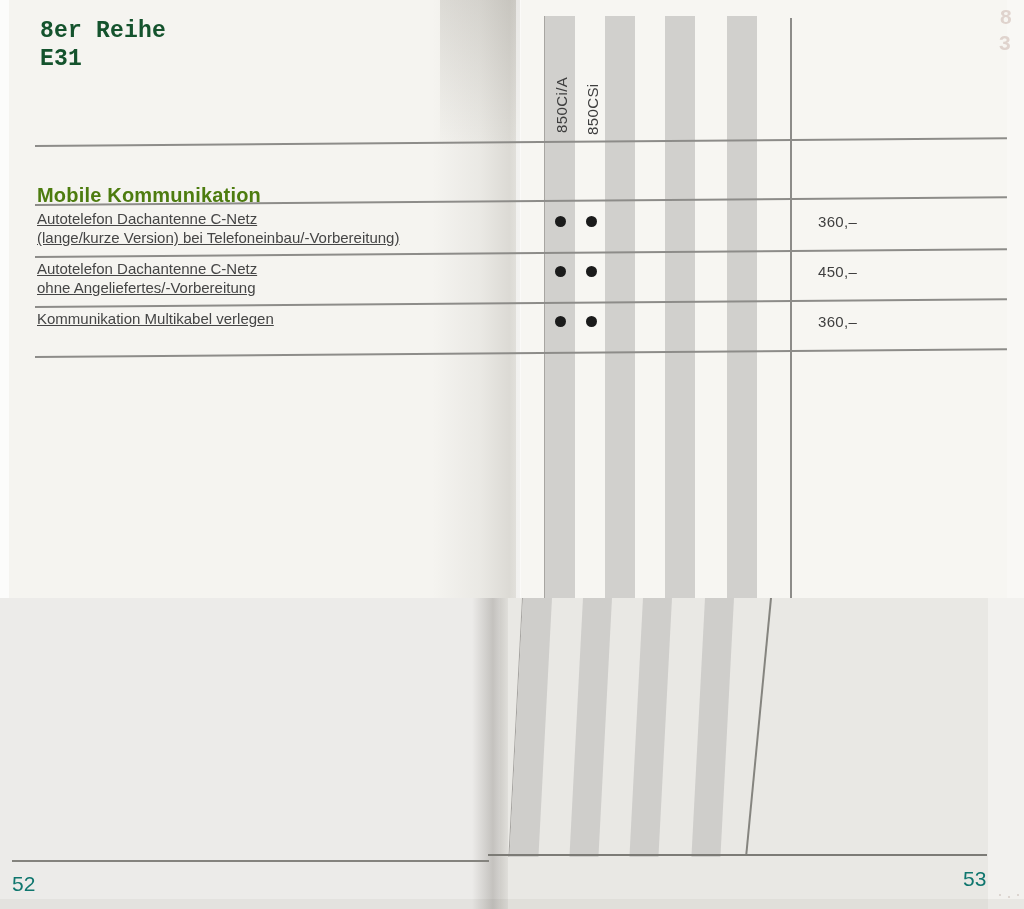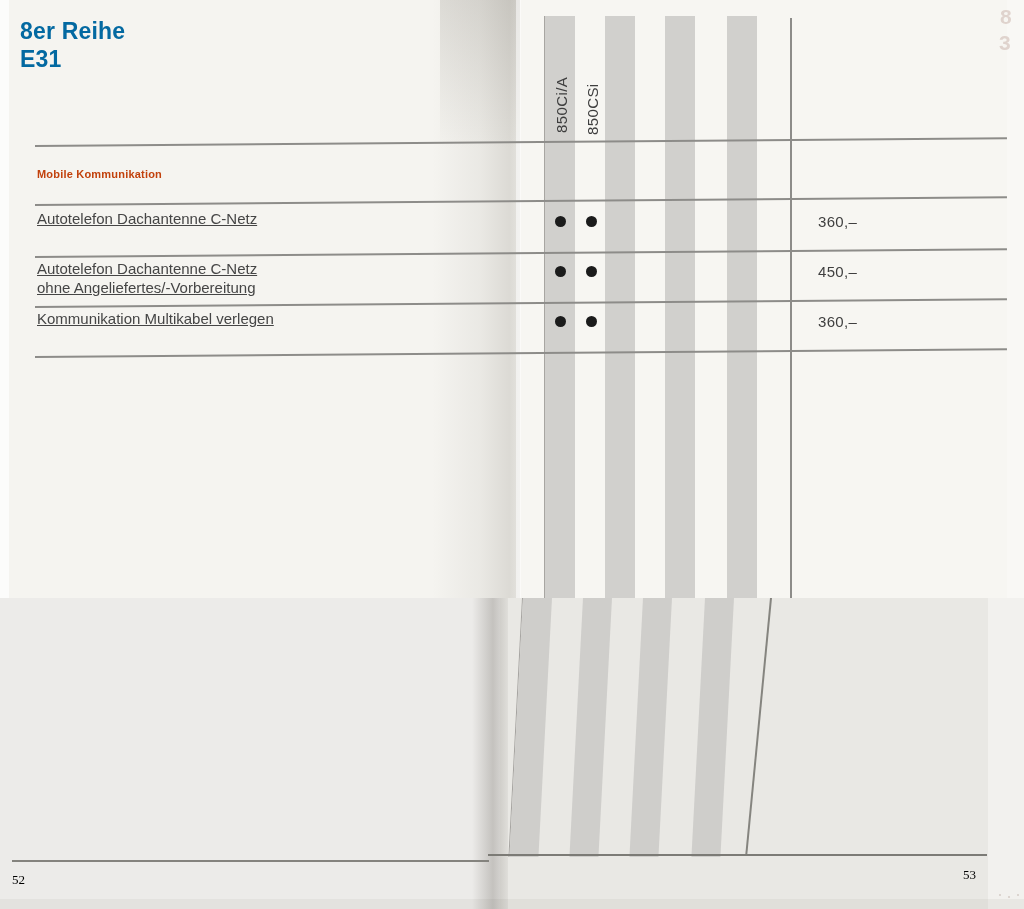--- a/index.html
+++ b/index.html
@@ -17,47 +17,47 @@
   .fold-top-extra{position:absolute;left:440px;top:0;width:80px;height:150px;
     background:linear-gradient(to bottom,rgba(80,74,62,0.14),rgba(80,74,62,0));}
   .fold-edge-light{position:absolute;left:516px;top:0;width:5px;height:598px;background:rgba(255,255,255,0.55);}
   .page-right-top{position:absolute;left:521px;top:0;width:503px;height:598px;background:#f7f6f2;}
   .edge-right-top{position:absolute;left:1007px;top:0;width:17px;height:598px;background:#f9f8f5;}
   .stripe-top{position:absolute;top:16px;height:582px;width:30px;background:#d1d0cd;}
   .stripe-edge-top{position:absolute;left:544px;top:16px;width:1px;height:582px;background:#a8a6a2;}
   .vrule-top{position:absolute;left:790px;top:18px;width:2px;height:580px;background:#8d8c89;}
   .hrule{position:absolute;left:35px;width:972px;height:2px;background:#8d8c89;
     transform:rotate(-0.45deg);transform-origin:left center;}
-  .title{position:absolute;left:20px;top:17px;font-size:23px;font-weight:bold;color:#0369a1;line-height:28px;letter-spacing:0.2px;}
+  .title{position:absolute;left:40px;top:17px;font-size:23px;font-weight:bold;color:#14532d;line-height:28px;letter-spacing:0.2px;font-family:Liberation Mono, monospace;}
   .title span{display:block;}
   .vlabel{position:absolute;font-size:15px;color:#3e3e3e;letter-spacing:0.4px;white-space:nowrap;
     transform:rotate(-90deg);transform-origin:0 0;}
   .price-header{position:absolute;left:800px;top:43px;font-size:15px;color:#434343;line-height:19px;}
   .price-header span{display:block;}
   .ghost{position:absolute;font-size:21px;color:#cdb7af;opacity:0.55;font-weight:bold;}
-  .section-heading{position:absolute;left:37px;top:168px;font-size:11px;font-weight:bold;color:#c2410c;letter-spacing:0.2px;}
+  .section-heading{position:absolute;left:37px;top:184px;font-size:20px;font-weight:bold;color:#4d7c0f;letter-spacing:0.2px;}
   .row-label{position:absolute;left:37px;font-size:15px;color:#454545;line-height:19px;}
   .row-label span{display:block;text-decoration:underline;}
   .dot{position:absolute;width:11px;height:11px;border-radius:50%;background:#1b1b1b;}
   .price{position:absolute;left:818px;font-size:15px;color:#3f3f3f;letter-spacing:0.3px;}
   
   .sec-bottom{position:absolute;left:0;top:598px;width:1024px;height:311px;background:#ecebe9;}
   .page-right-bottom{position:absolute;left:500px;top:0;width:488px;height:311px;background:#e9e8e4;}
   .fold-bottom{position:absolute;left:472px;top:0;width:36px;height:311px;
     background:linear-gradient(to right,rgba(70,64,56,0) 0%,rgba(70,64,56,0.24) 58%,rgba(70,64,56,0.06) 100%);}
   .edge-right-bottom{position:absolute;left:988px;top:0;width:36px;height:311px;background:#f2f1ee;}
   .stripes-bottom{position:absolute;left:0;top:0;width:1024px;height:259px;
     transform:skewX(-3deg);transform-origin:0 0;}
   .stripe-bottom{position:absolute;top:0;height:100%;width:29px;background:#cfcecb;}
   .stripe-edge-bottom{position:absolute;left:522px;top:0;width:1px;height:100%;background:#a5a3a0;}
   .vrule-bottom{position:absolute;left:770px;top:0;width:2px;height:258px;background:#85847f;
     transform:skewX(-5.5deg);transform-origin:0 0;}
   .baseline-right{position:absolute;left:488px;top:256px;width:499px;height:2px;background:#7c7b76;}
   .baseline-left{position:absolute;left:12px;top:262px;width:477px;height:2px;background:#84837e;}
-  .pageno{position:absolute;font-size:13px;color:#000000;font-family:Liberation Serif, serif;}
+  .pageno{position:absolute;font-size:21px;color:#0f766e;}
   .bottom-shade{position:absolute;left:0;top:301px;width:1024px;height:10px;background:rgba(60,56,48,0.05);}
   .noise{position:absolute;width:2px;height:2px;border-radius:50%;background:#c0b2aa;opacity:0.6;}
 </style>
 </head>
 <body>
 
 <div class="scan">
 
   <div class="sec-top">
     <div class="page-left-top"></div>
@@ -90,20 +90,21 @@
     </div>
 
 
     <div class="ghost" style="left:1000px;top:5px">8</div>
     <div class="ghost" style="left:999px;top:31px">3</div>
 
     <div class="section-heading">Mobile Kommunikation</div>
 
     <div class="row-label" style="top:209px">
       <span>Autotelefon Dachantenne C-Netz</span>
+      <span>(lange/kurze Version) bei Telefoneinbau/-Vorbereitung)</span>
     </div>
     <div class="dot" style="left:555px;top:216px"></div>
     <div class="dot" style="left:586px;top:216px"></div>
     <div class="price" style="top:213px">360,–</div>
 
     <div class="row-label" style="top:259px">
       <span>Autotelefon Dachantenne C-Netz</span>
       <span>ohne Angeliefertes/-Vorbereitung</span>
     </div>
     <div class="dot" style="left:555px;top:266px"></div>

